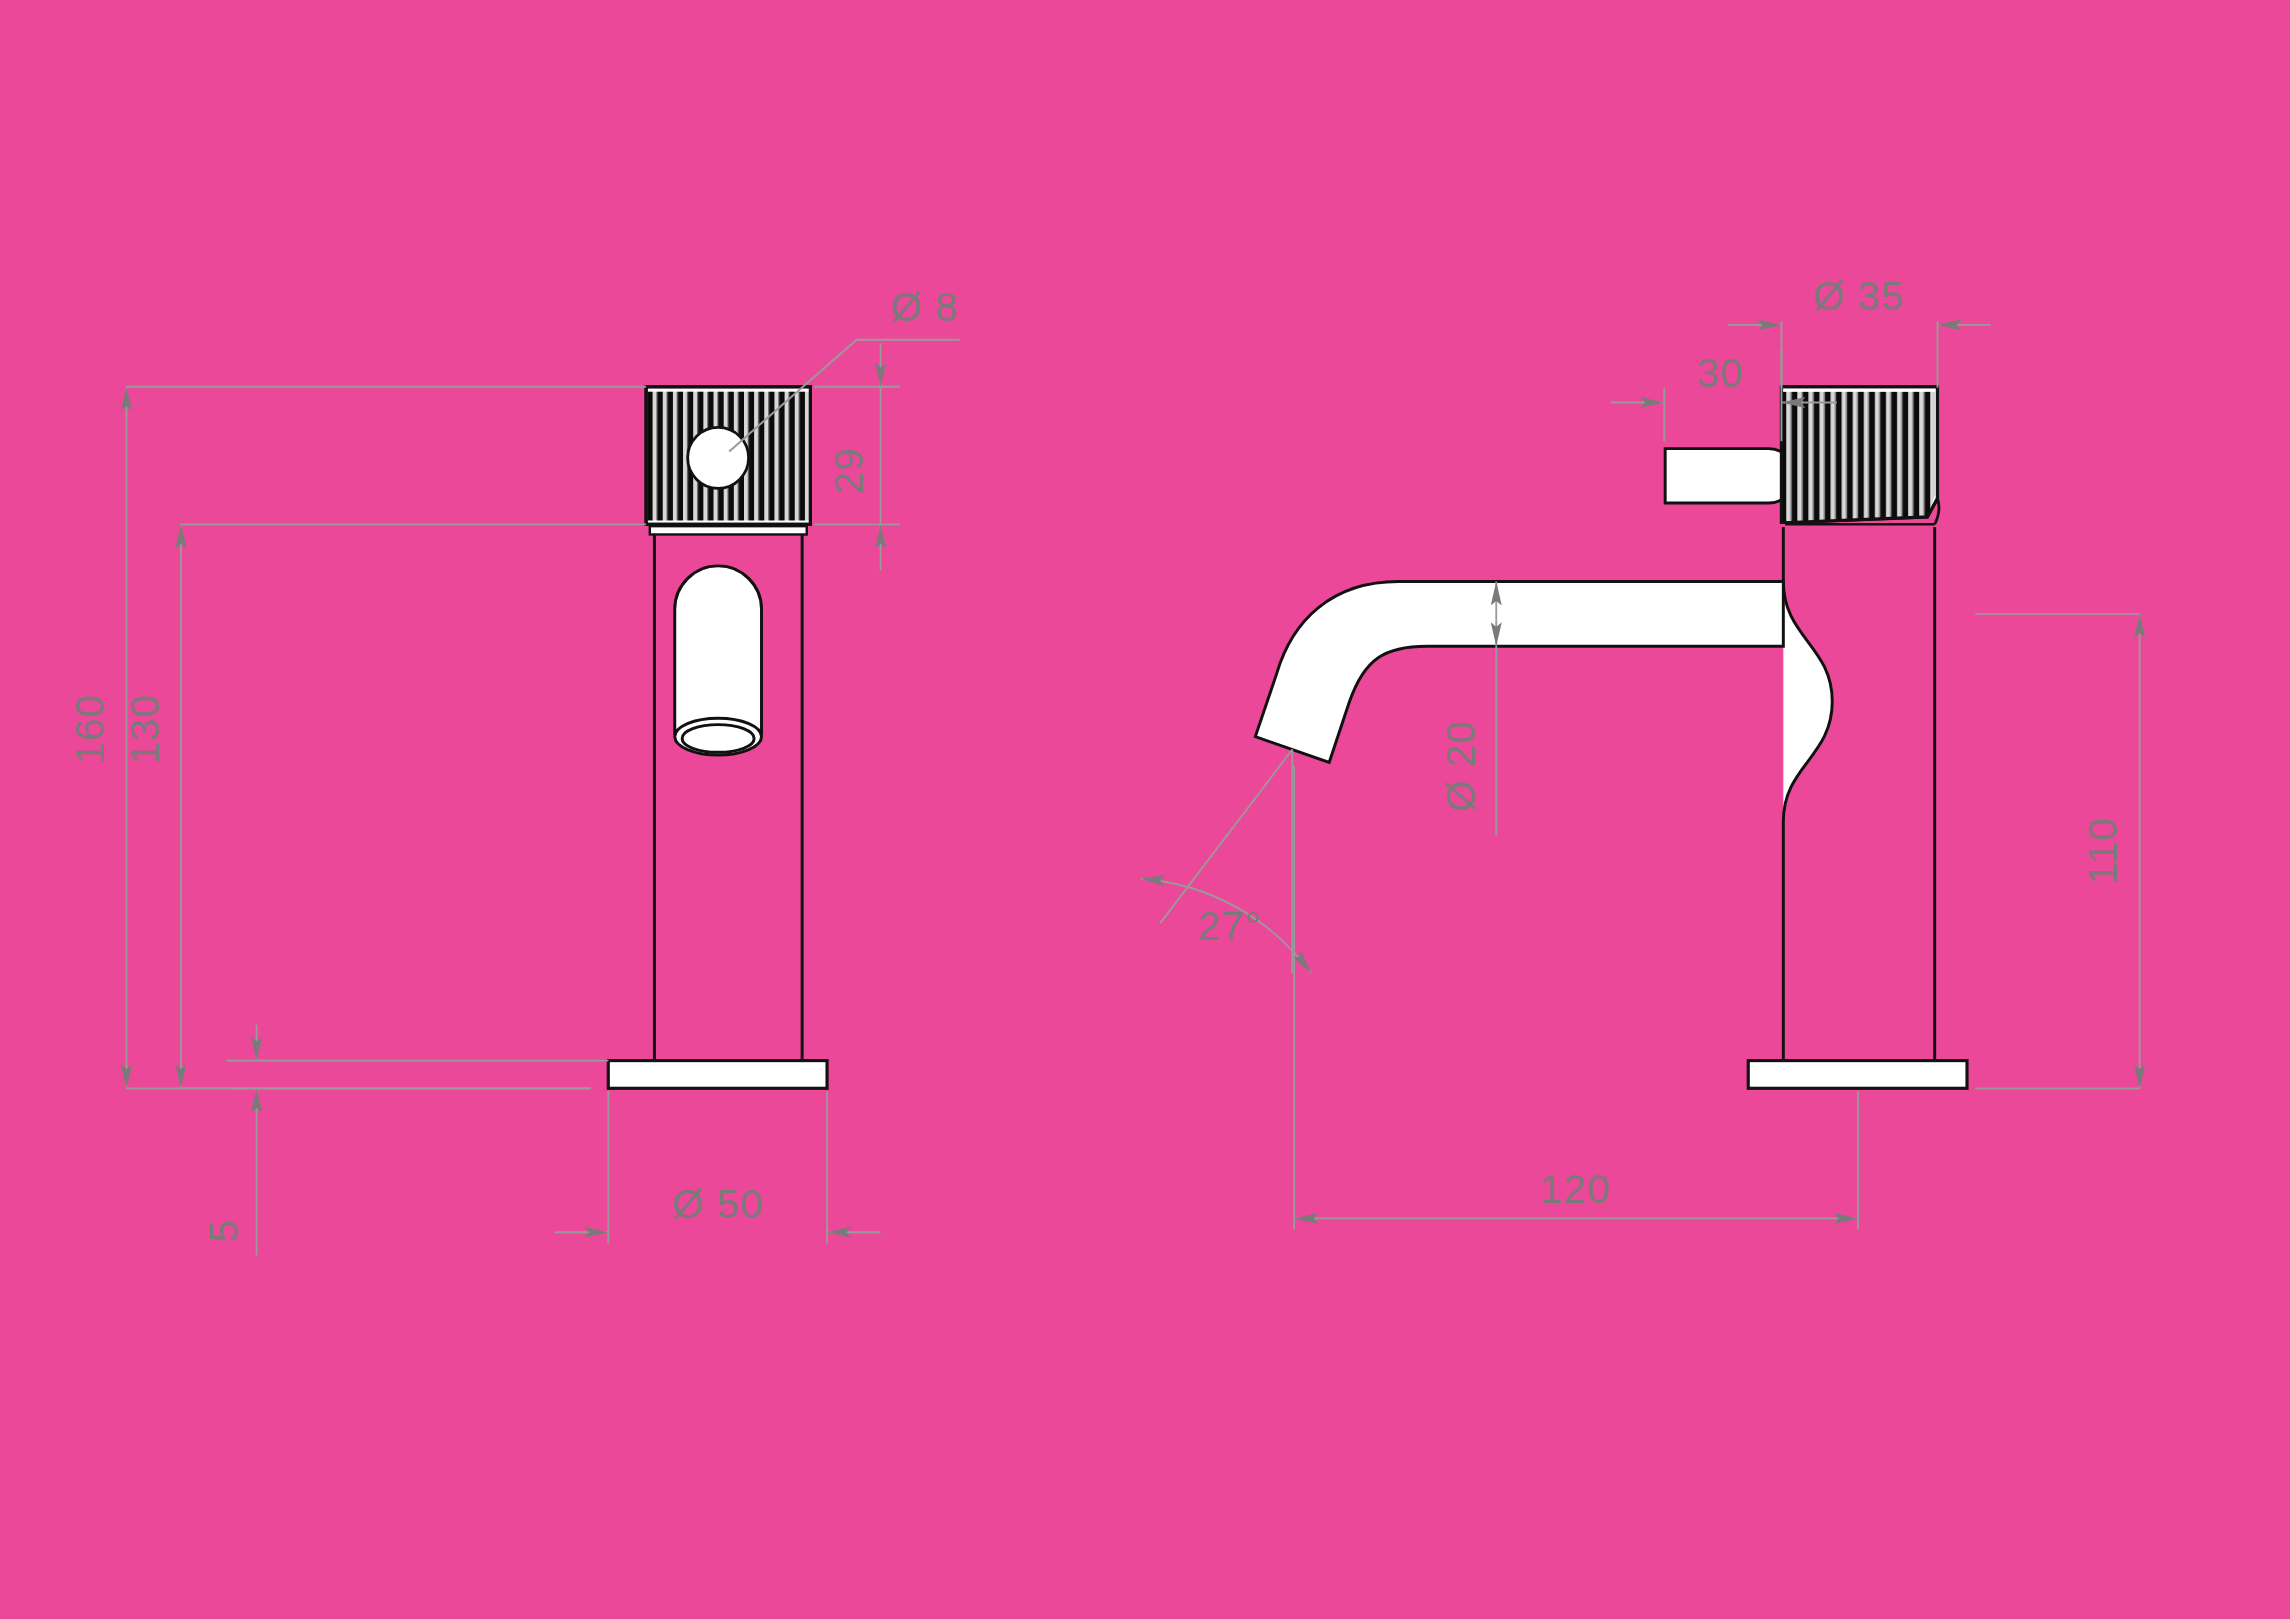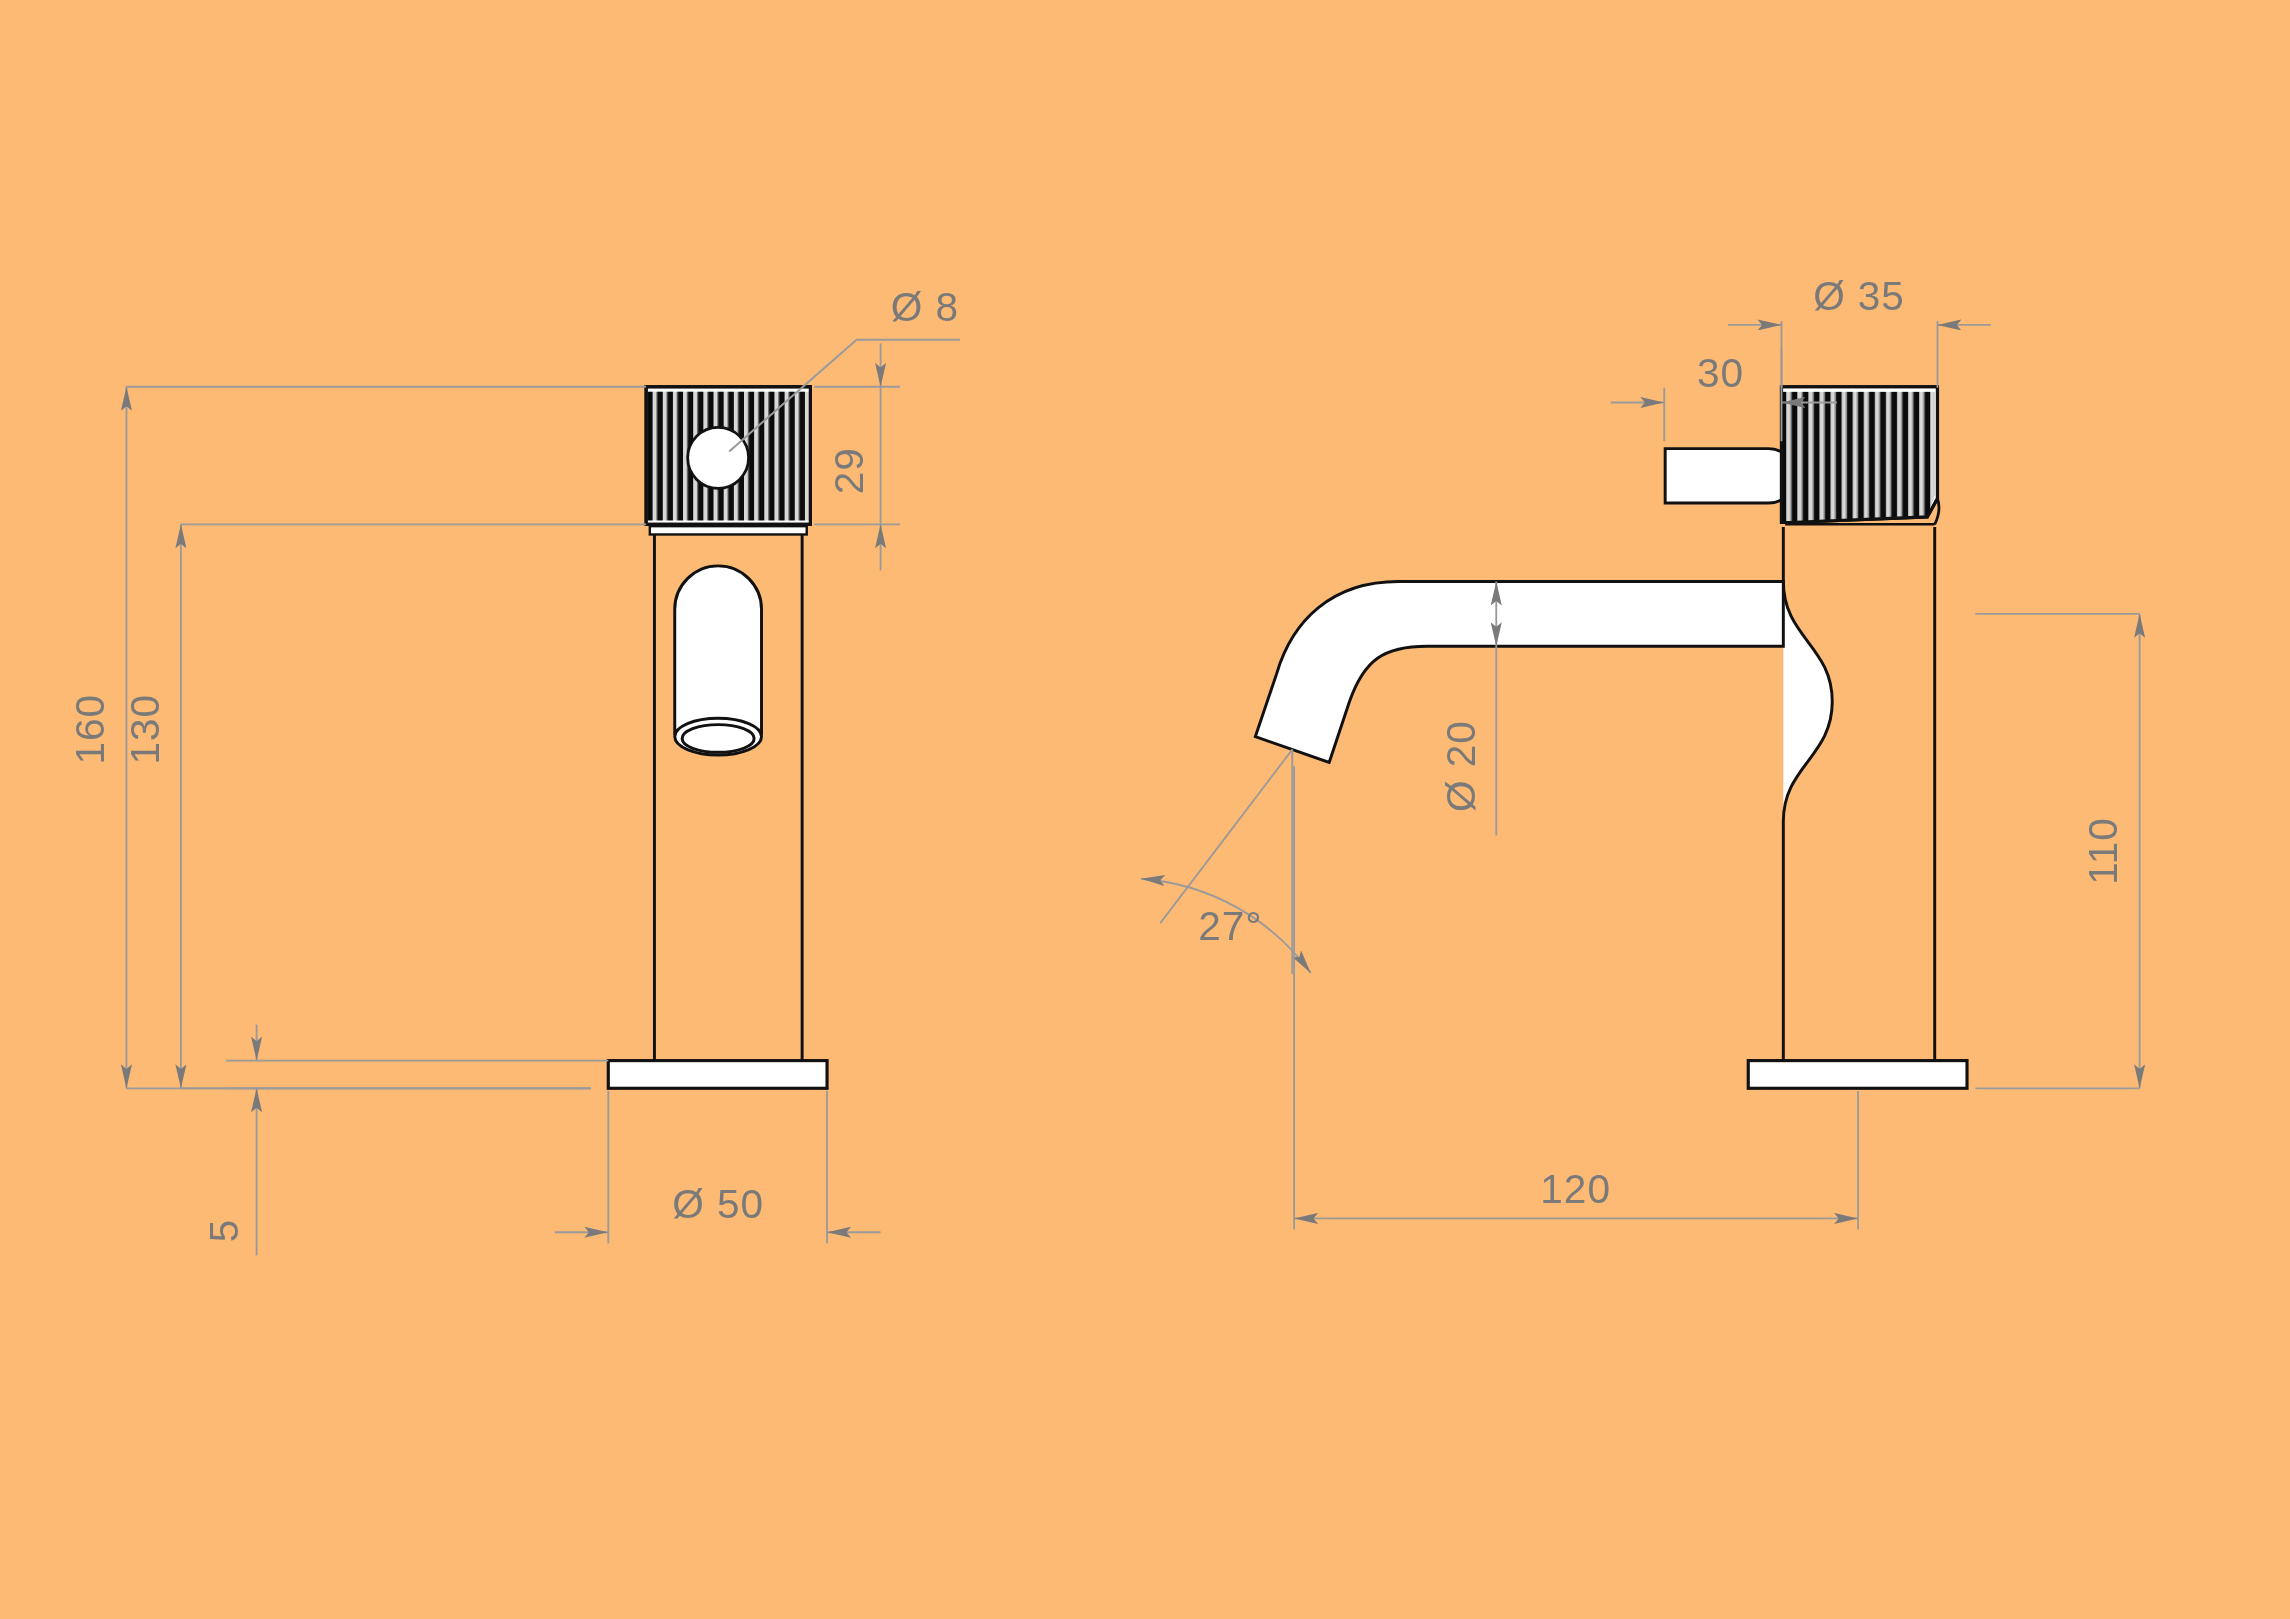--- a/index.html
+++ b/index.html
@@ -7,21 +7,21 @@
     padding: 0;
     background: #ffffff;
   }
   body {
     font-family: "Liberation Sans", sans-serif;
   }
   #sheet {
     position: relative;
     width: 2291px;
     height: 1620px;
-    background: #fdba74;
+    background: #ec4899;
     overflow: hidden;
   }
   #sheet svg {
     position: absolute;
     top: 0;
     left: 0;
     width: 2291px;
     height: 1620px;
   }
   .dimtext {

